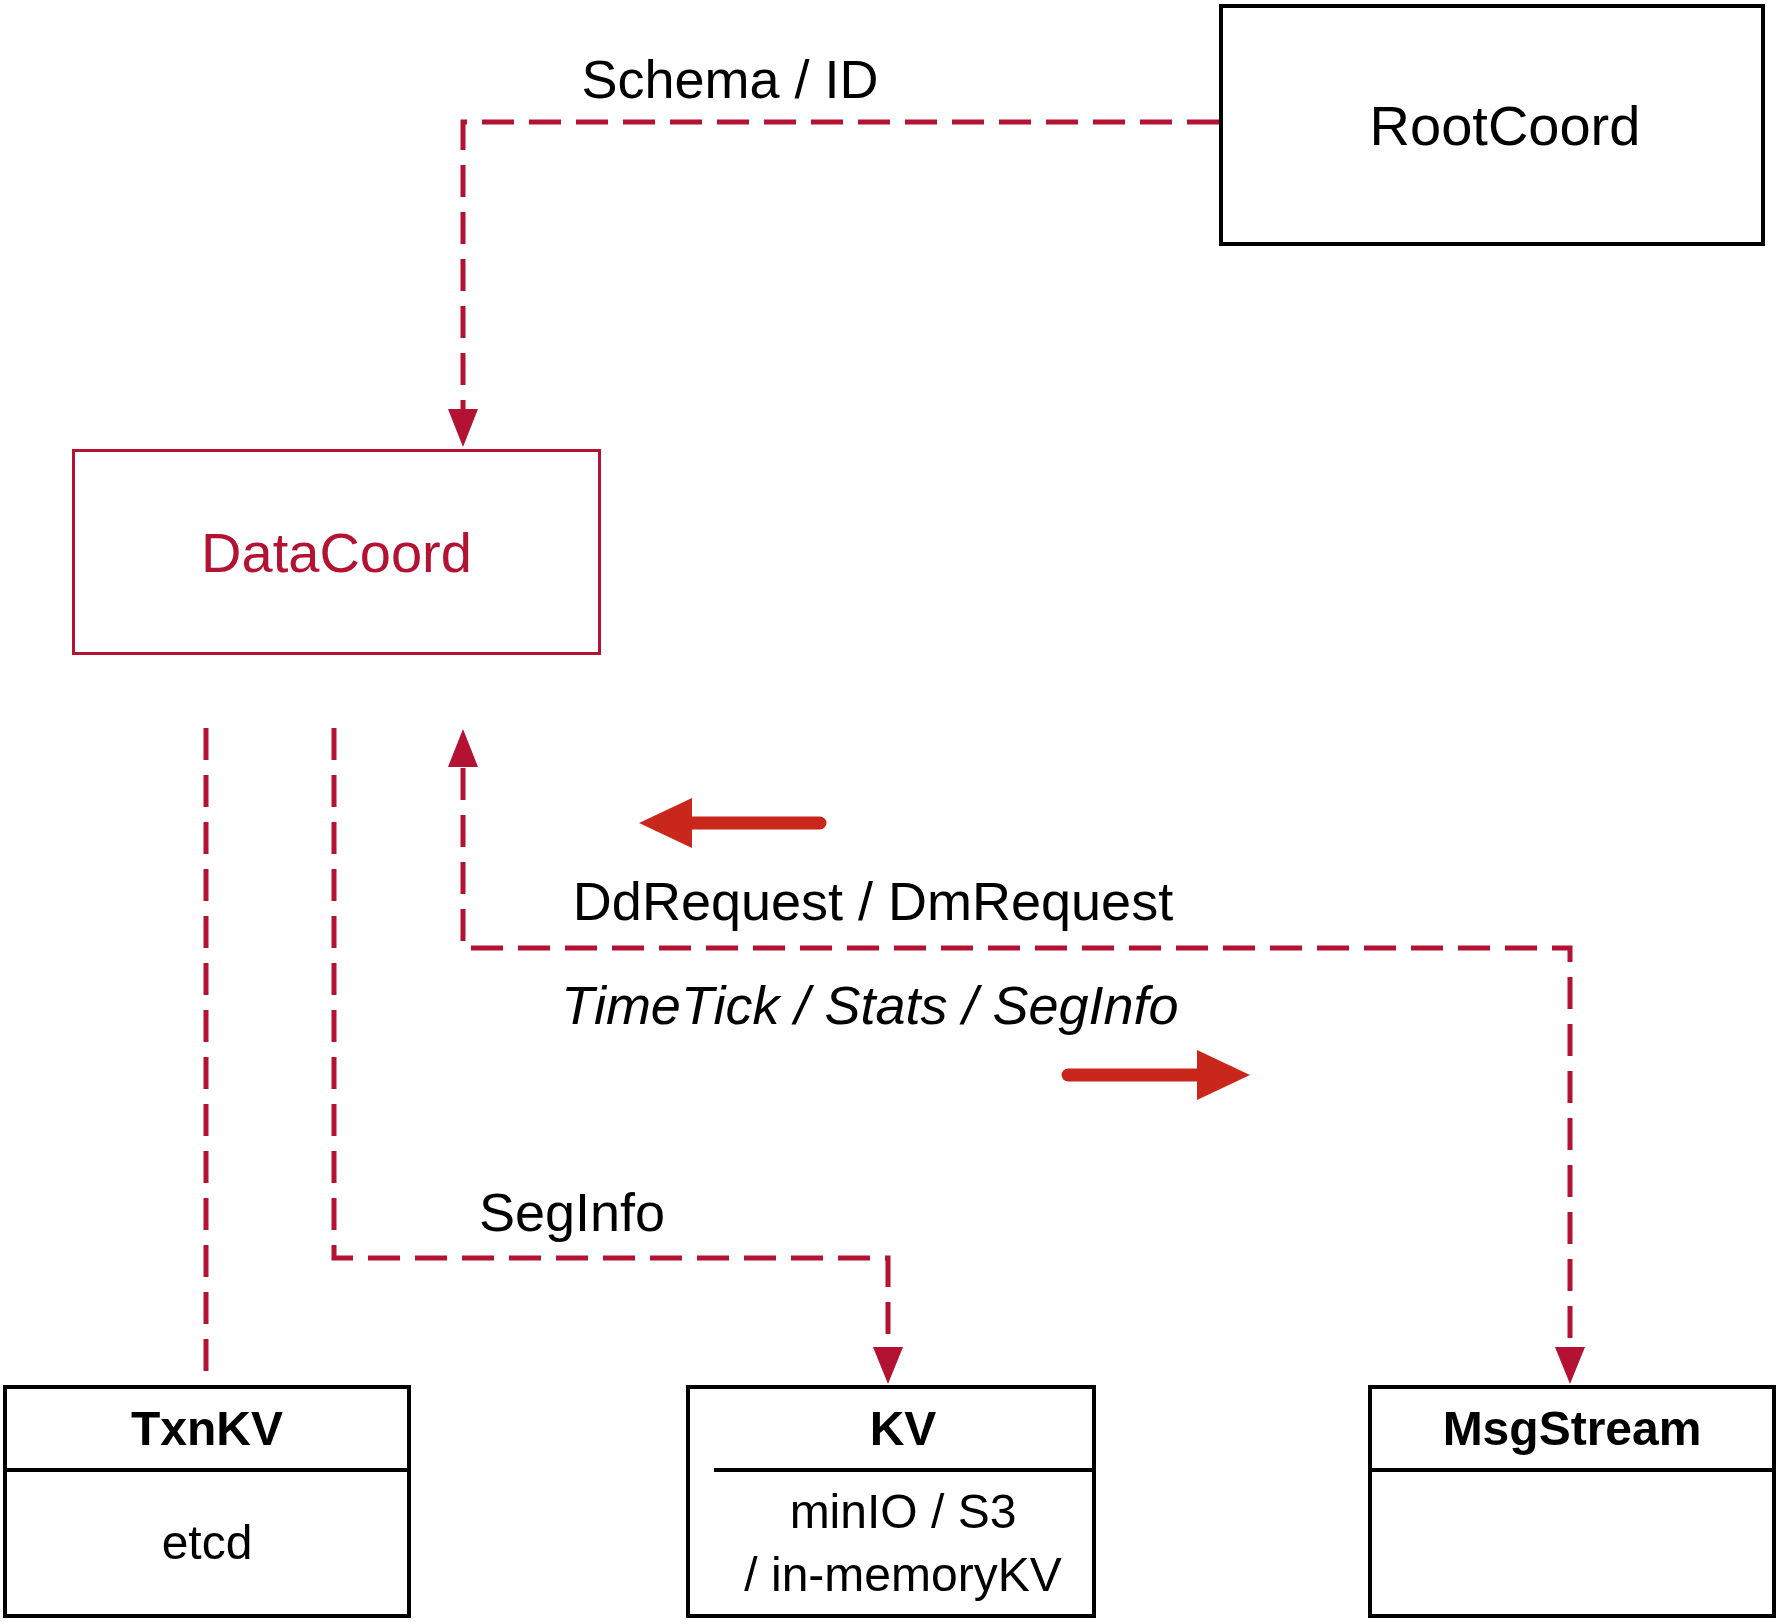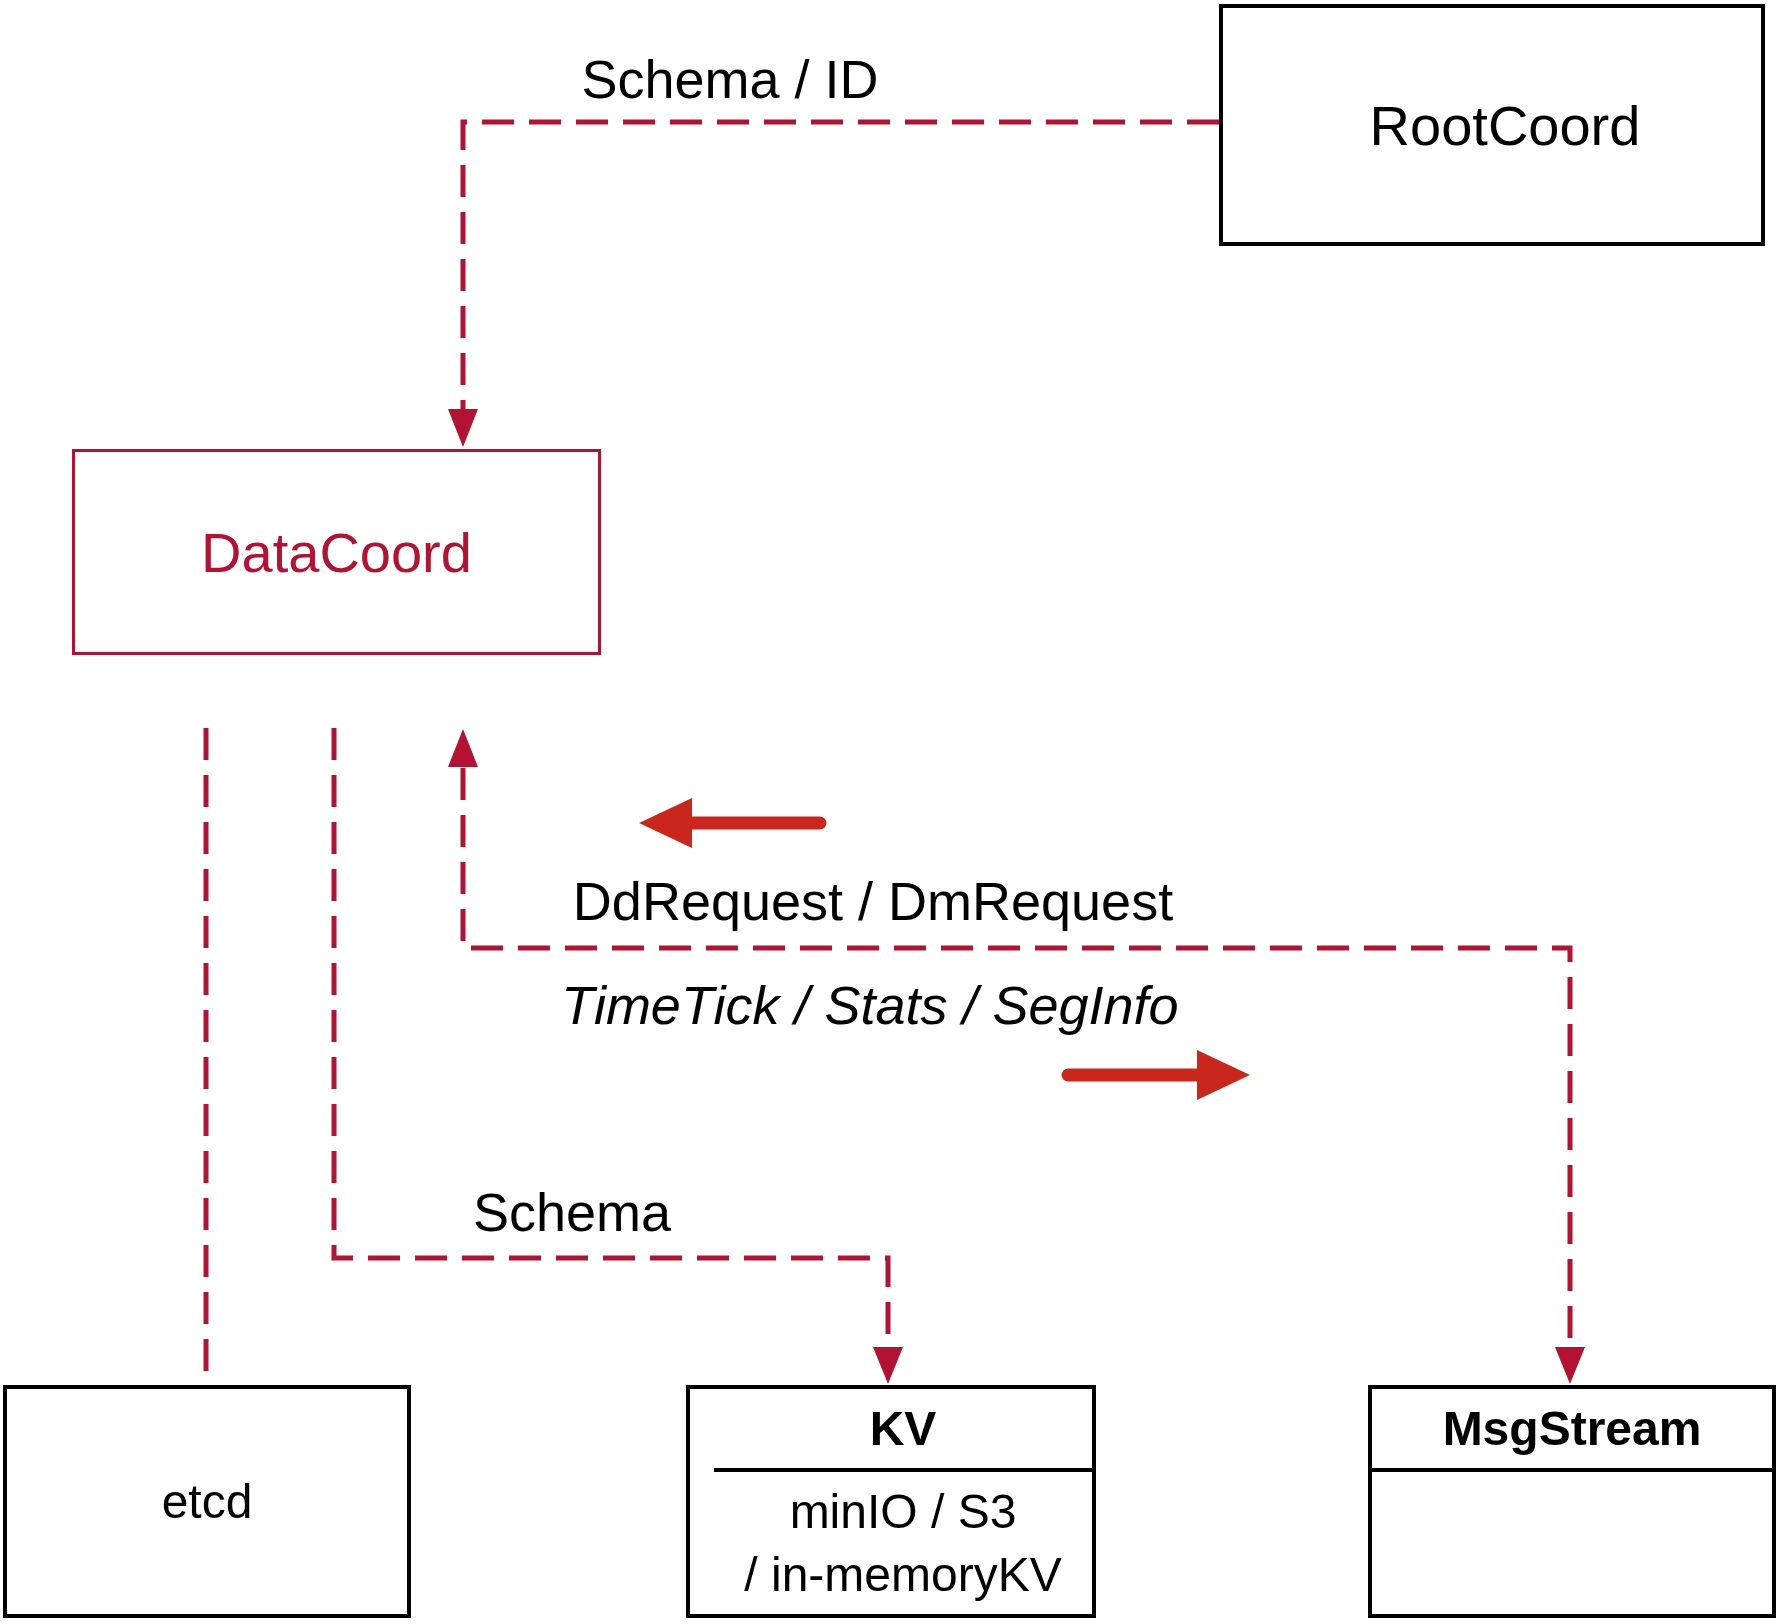--- a/index.html
+++ b/index.html
@@ -144,35 +144,36 @@
 
   <div class="node node-rootcoord">
     <span>RootCoord</span>
   </div>
 
   <div class="node node-datacoord">
     <span>DataCoord</span>
   </div>
 
   <div class="store store-txnkv">
+    <div class="store-header">TxnKV</div>
     <div class="store-body">
       <div>etcd</div>
     </div>
   </div>
 
   <div class="store store-kv">
     <div class="store-header">KV</div>
     <div class="store-body">
       <div>minIO / S3</div>
       <div>/ in-memoryKV</div>
     </div>
   </div>
 
   <div class="store store-msgstream">
     <div class="store-header">MsgStream</div>
   </div>
 
   <div class="edge-label label-dd">DdRequest / DmRequest</div>
   <div class="edge-label label-schema">Schema / ID</div>
   <div class="edge-label label-timetick">TimeTick / Stats / SegInfo</div>
-  <div class="edge-label label-binlogs">Schema</div>
+  <div class="edge-label label-binlogs">SegInfo</div>
 
 </div>
 
 </body></html>

